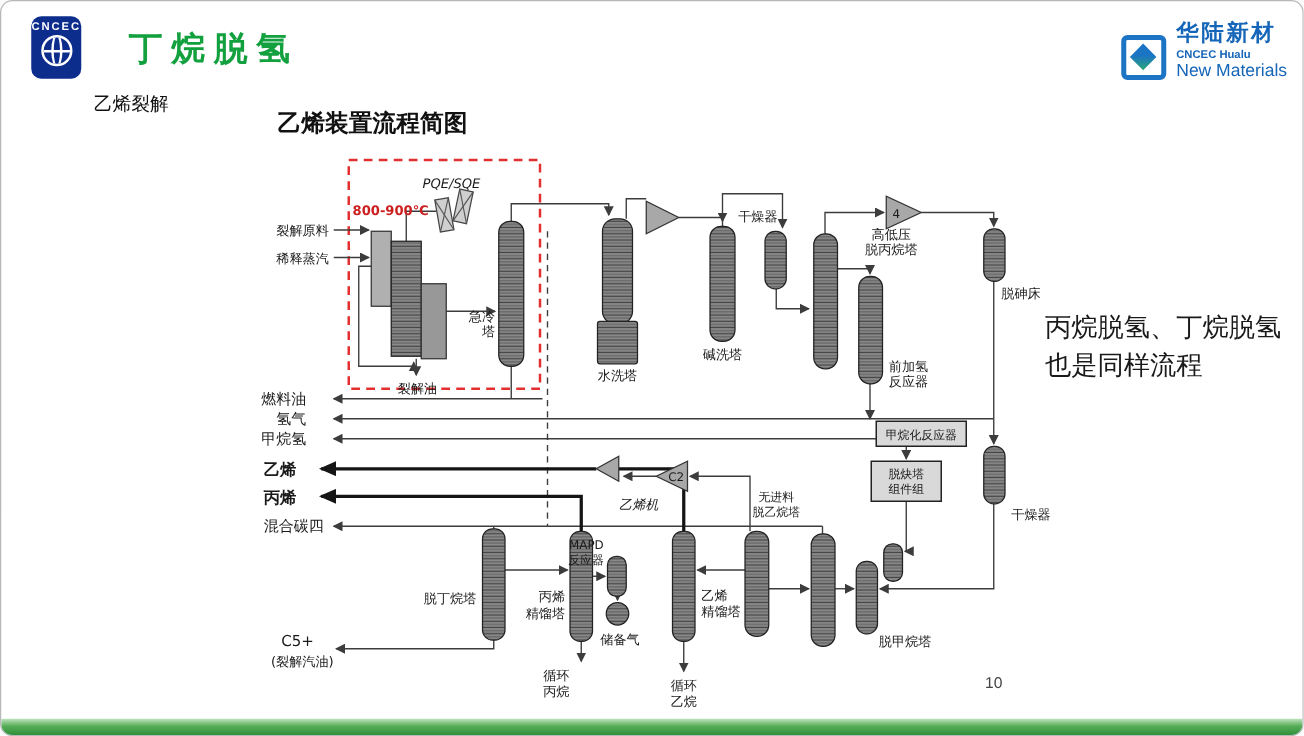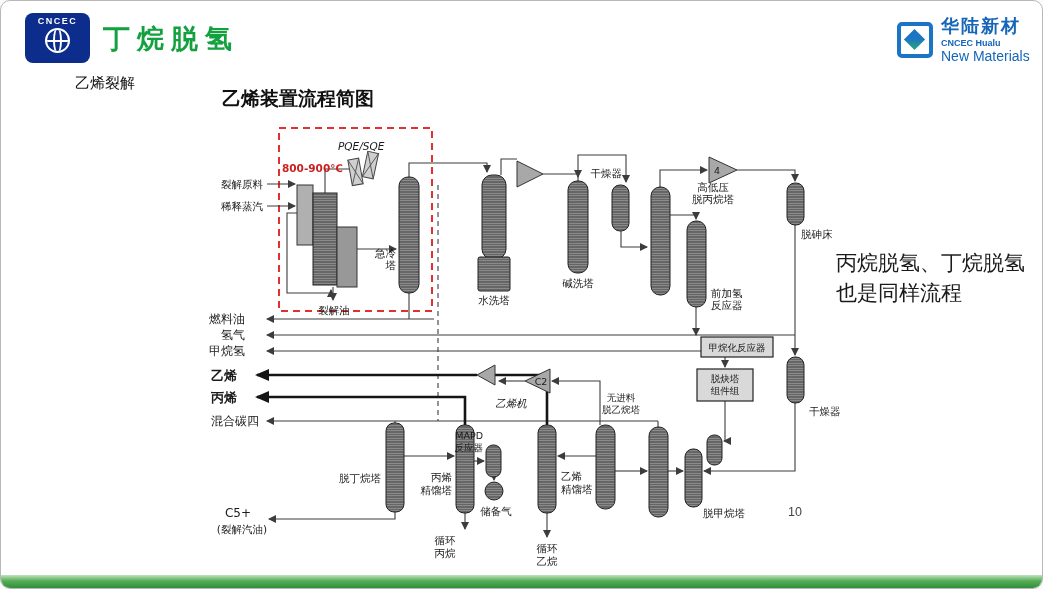--- a/index.html
+++ b/index.html
@@ -2,45 +2,45 @@
 <html><head>
 <meta charset="utf-8">
 <style>
   html,body{margin:0;padding:0;}
   body{width:1043px;height:589px;position:relative;background:#fafafa;
        font-family:"Liberation Sans",sans-serif;color:#1a1a1a;}
   .slide{position:absolute;inset:0;background:#fff;border:1px solid #b8b8b8;
          border-radius:10px;overflow:hidden;}
 
   
-  .cncec{position:absolute;left:24px;top:12px;width:65px;height:50px;background:#0d2d8c;
+  .cncec{position:absolute;left:24px;top:12px;width:40px;height:50px;background:#0d2d8c;
          border-radius:8px;display:flex;flex-direction:column;align-items:center;padding-top:3px;box-sizing:border-box;}
   .cncec-text{color:#fff;font-size:9px;font-weight:bold;letter-spacing:1.5px;}
   .cncec-globe{width:25px;height:25px;border:2px solid #fff;border-radius:50%;margin-top:2px;
                position:relative;overflow:hidden;box-sizing:border-box;}
   .cncec-globe::before{content:"";position:absolute;left:0;right:0;top:10px;height:2px;background:#fff;}
   .cncec-globe::after{content:"";position:absolute;left:6px;top:-3px;width:9px;height:27px;
                       border:2px solid #fff;border-radius:50%;box-sizing:border-box;}
   .brand-left{position:absolute;left:102px;top:20px;font-size:27px;font-weight:bold;
               color:#13a03f;letter-spacing:7px;font-family:"DejaVu Sans",sans-serif;}
-  .hualu{position:absolute;left:896px;top:15px;display:flex;gap:8px;align-items:center;}
+  .hualu{position:absolute;left:896px;top:15px;display:flex;gap:8px;align-items:flex-end;}
   .hualu-icon{width:36px;height:36px;border:4px solid #1c74c4;border-radius:5px;
               position:relative;box-sizing:border-box;}
   .hualu-icon::before{content:"";position:absolute;left:6px;top:6px;width:15px;height:15px;
               background:linear-gradient(135deg,#1c74c4 45%,#2aa876);transform:rotate(45deg);}
   .hualu-text{display:flex;flex-direction:column;line-height:1.15;}
   .hualu-cn{font-size:18px;font-weight:bold;color:#1565b8;letter-spacing:2px;}
   .hualu-en1{font-size:9px;color:#1565b8;font-weight:bold;margin-top:1px;}
   .hualu-en2{font-size:14px;color:#1565b8;}
 
   
   .section-title{position:absolute;left:74px;top:73px;font-size:15px;color:#111;text-align:center;}
   .diagram-title{position:absolute;left:221px;top:85px;font-size:19px;font-weight:bold;color:#111;}
   .annotation{position:absolute;left:835px;top:247px;width:192px;font-size:21px;line-height:1.45;color:#1a1a1a;}
-  .page-num{position:absolute;left:787px;top:504px;font-size:12.5px;color:#444;}
+  .page-num{position:absolute;left:787px;top:538px;font-size:12.5px;color:#444;}
   .bottom-bar{position:absolute;left:0;right:0;bottom:0;height:13px;
               background:linear-gradient(180deg,#bfe3bf 0%,#57ad57 45%,#2f8f3b 100%);}
 
   
   svg{position:absolute;left:0;top:0;}
   svg text{font-family:"DejaVu Sans",sans-serif;fill:#1a1a1a;}
   .fl{stroke:#3c3c3c;stroke-width:1.1;fill:none;}
   .flb{stroke:#151515;stroke-width:2.6;fill:none;}
   .dash{stroke-dasharray:5 4;}
   .vessel{fill:url(#hatch);stroke:#222;stroke-width:1;}

